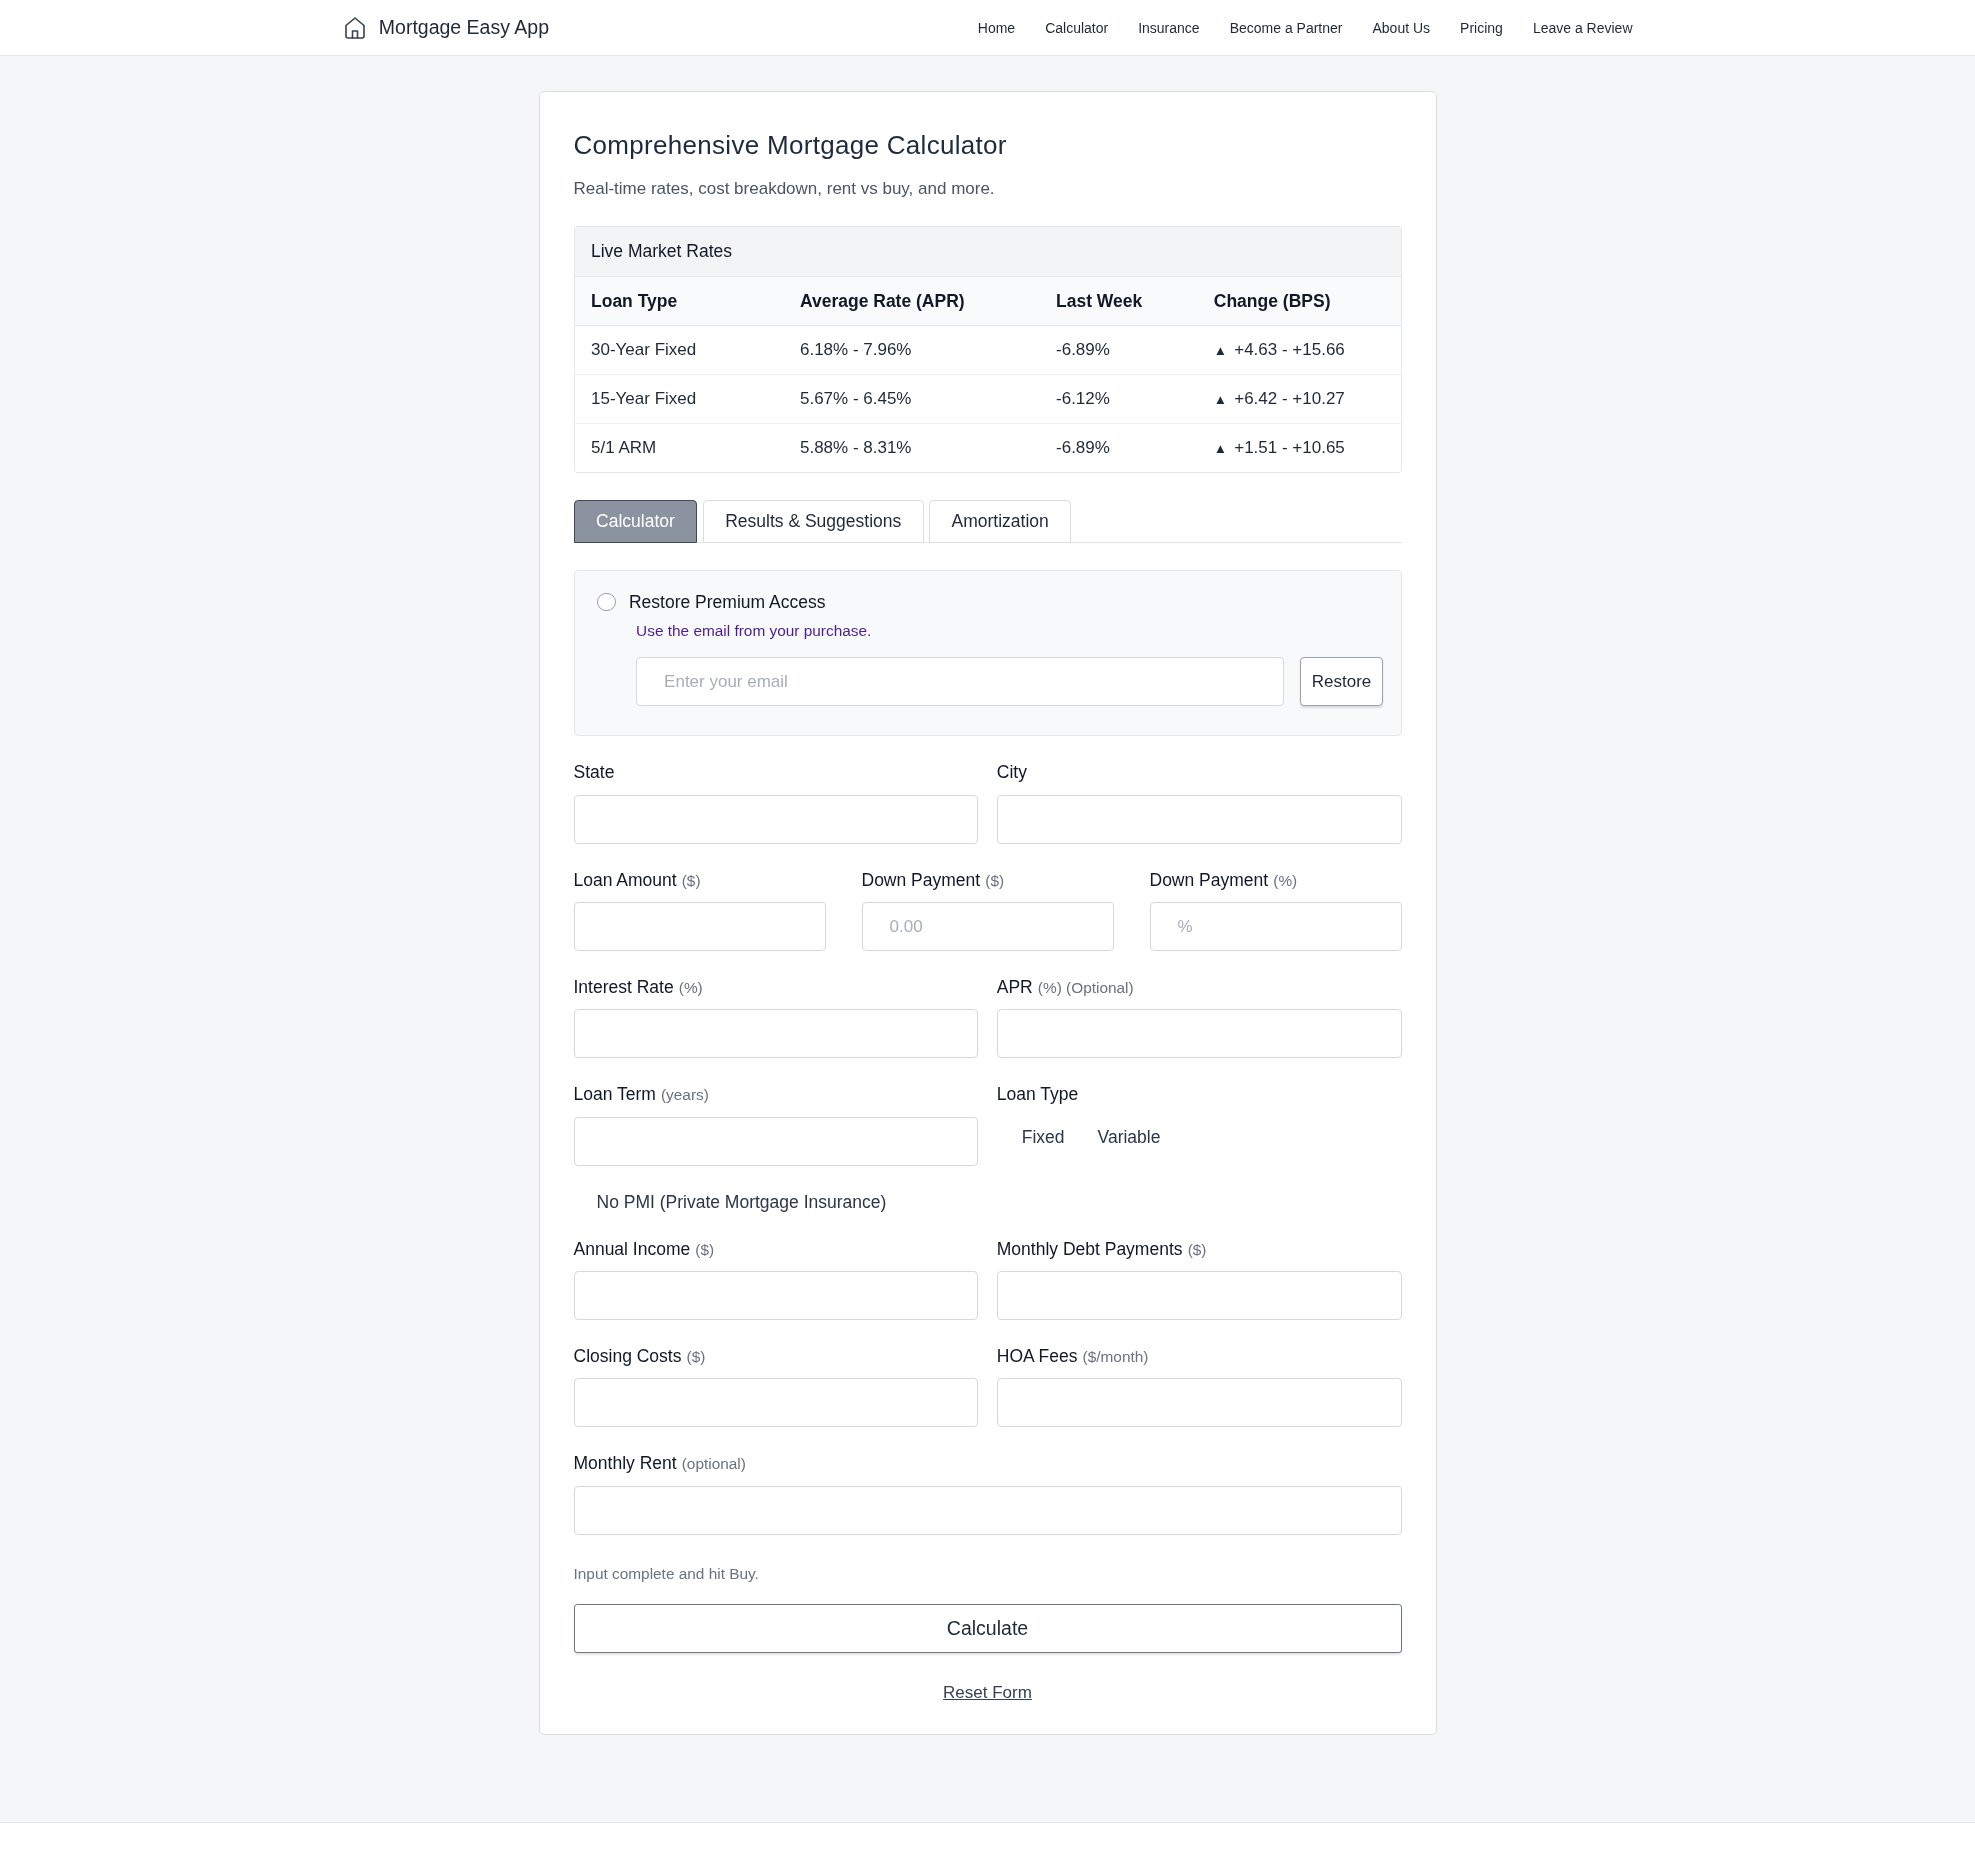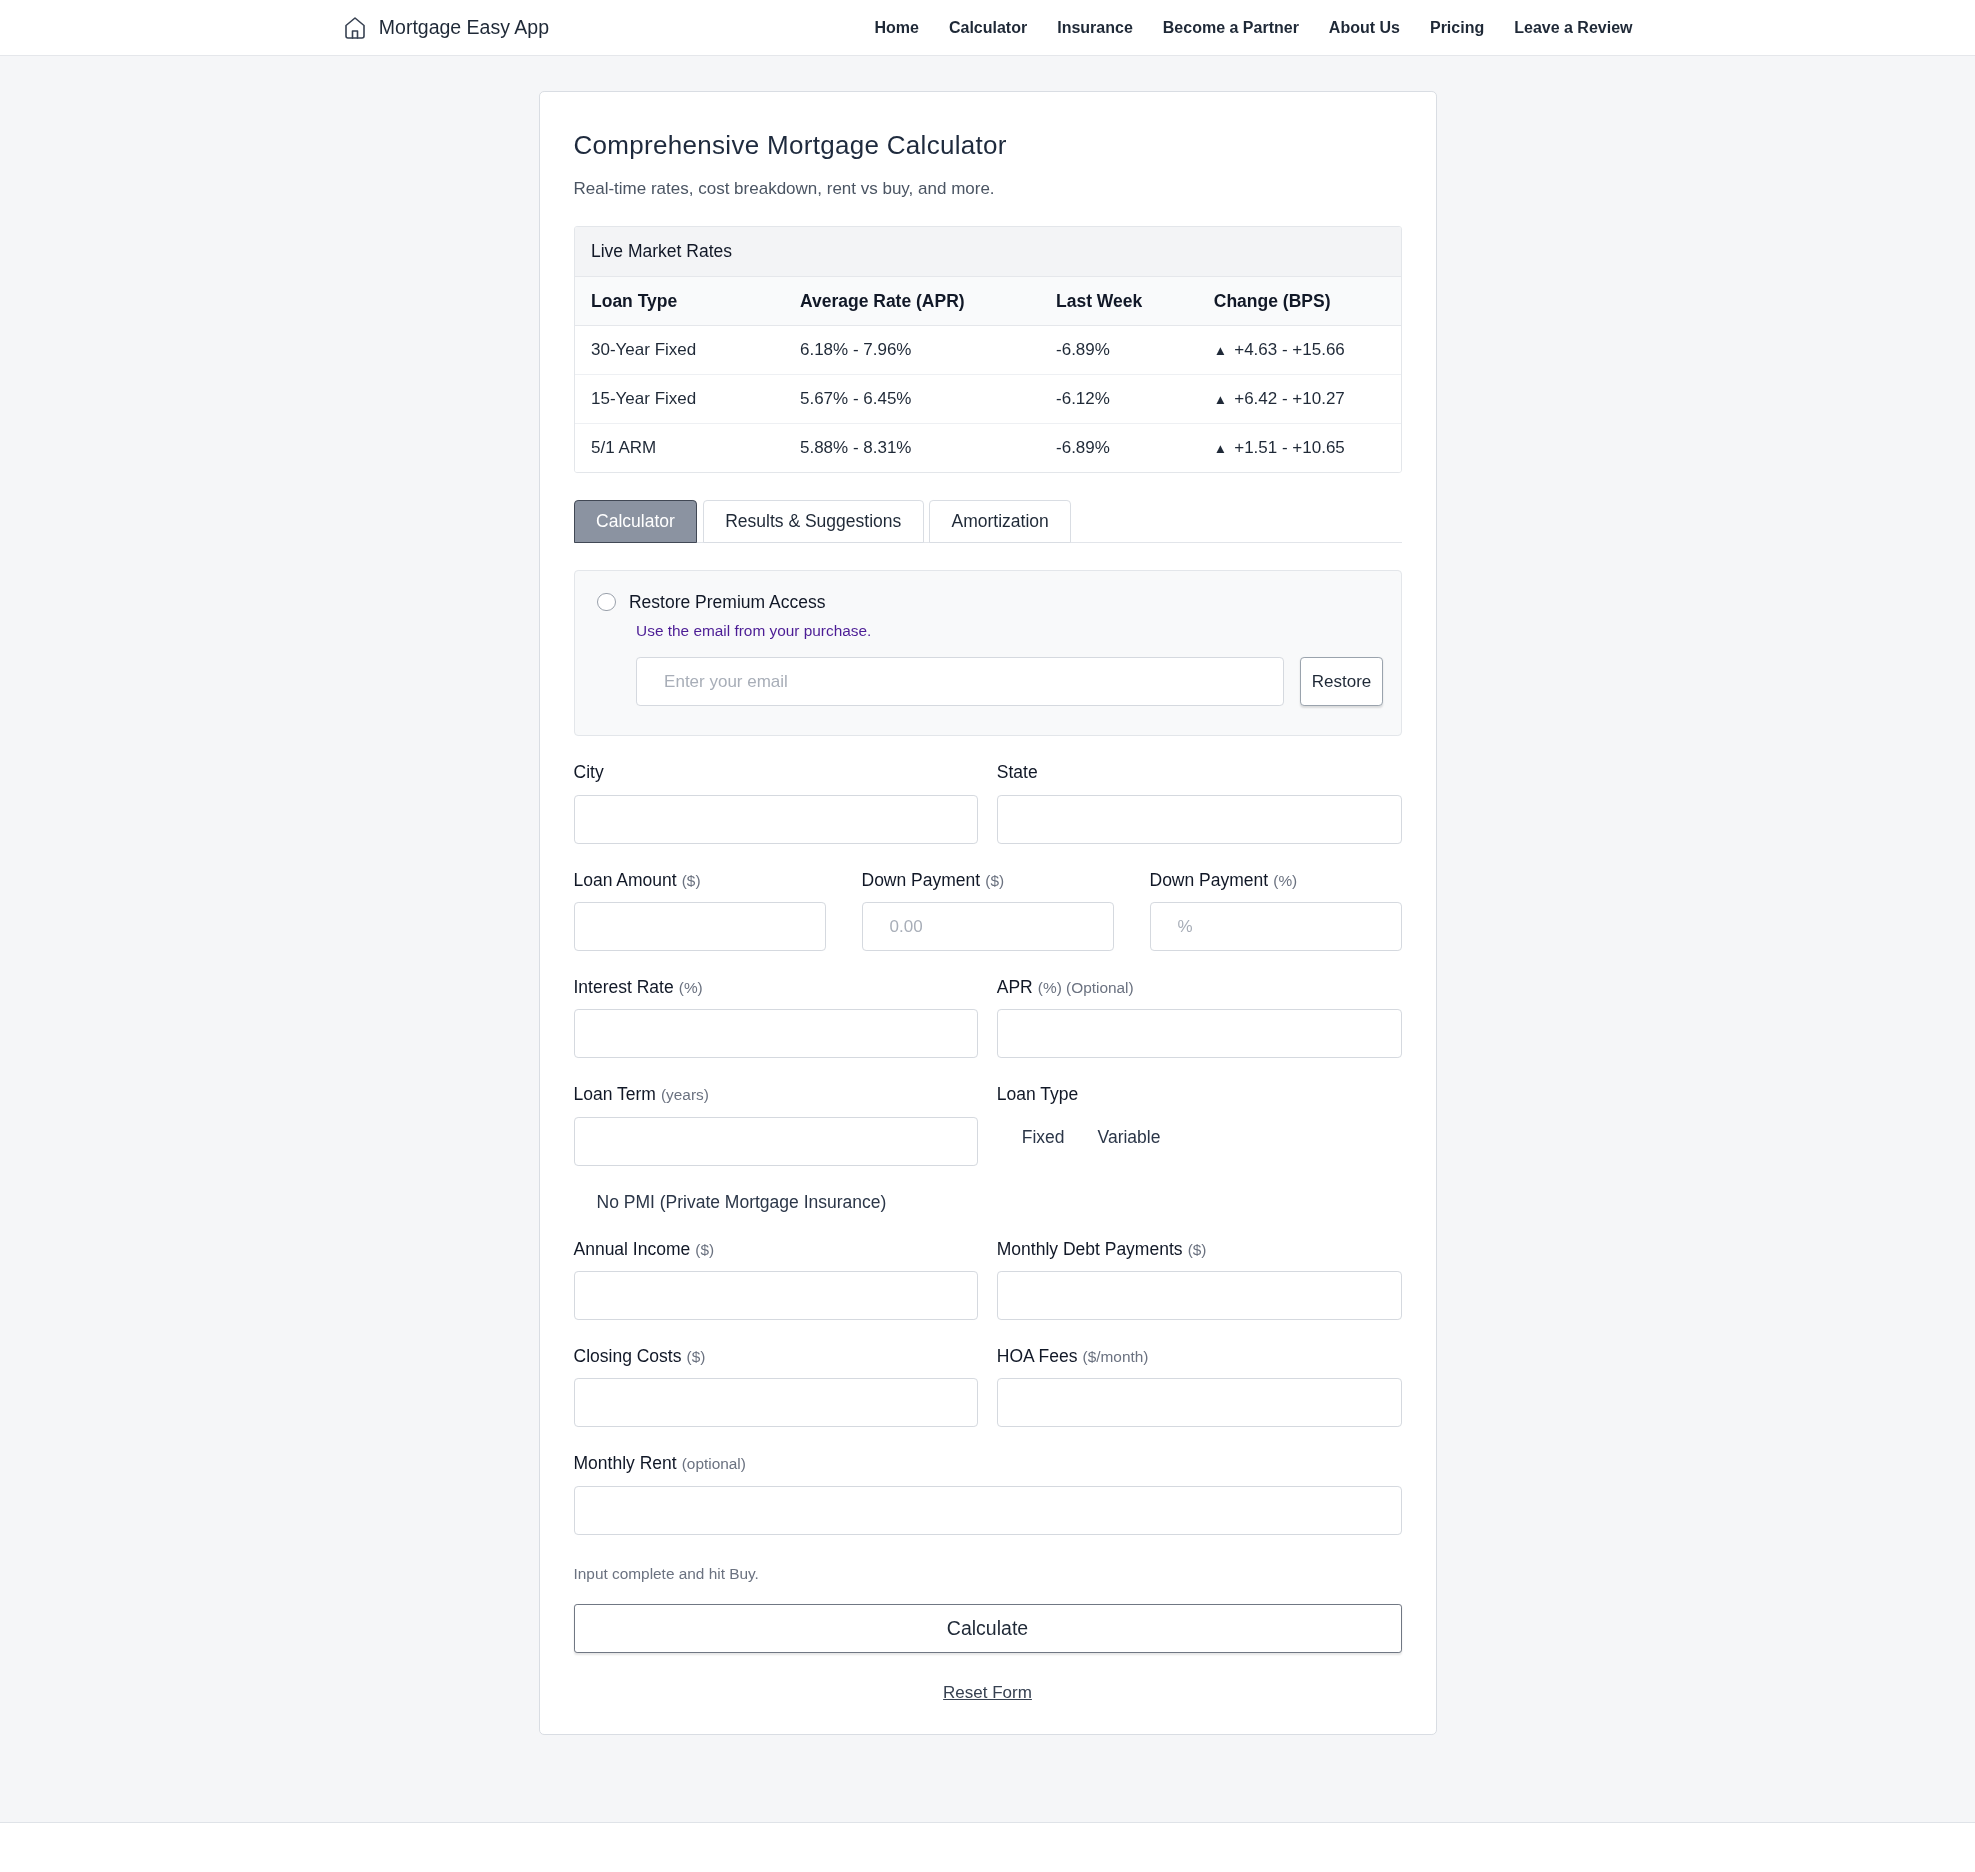--- a/index.html
+++ b/index.html
@@ -10,21 +10,21 @@
     -webkit-font-smoothing: antialiased;
   }
   a { text-decoration: none; color: inherit; }
 
   
   .topnav { background: #ffffff; border-bottom: 1px solid #e5e7eb; height: 56px; }
   .topnav-inner { width: 1290px; margin: 0 auto; height: 100%; display: flex; align-items: center; justify-content: space-between; }
   .brand { display: flex; align-items: center; gap: 12.3px; font-size: 19.5px; font-weight: 500; color: #1f2937; }
   .brand svg { width: 24px; height: 24px; stroke: #374151; }
   .nav-links { display: flex; align-items: center; gap: 30px; }
-  .nav-links a { font-size: 16px; color: #1f2937; font-weight: bold; }
+  .nav-links a { font-size: 14px; color: #1f2937; }
 
   
   .main { background: #f5f6f8; padding: 35px 0 87px 0; border-bottom: 1px solid #dfe3e8; }
   .card {
     width: 898px; margin: 0 auto; background: #ffffff;
     border: 1px solid #d9dde3; border-radius: 5.1px;
     padding: 38px 34px 31px 34px;
   }
   .card h1 { font-size: 26px; font-weight: 400; color: #1e2a3d; letter-spacing: 0.3px; }
   .card .subtitle { margin-top: 17.5px; font-size: 17px; color: #4b5563; }
@@ -167,27 +167,27 @@
       <div class="restore-row">
         <input type="text" placeholder="Enter your email" style="">
         <button class="btn-restore">Restore</button>
       </div>
     </div>
 
     
     <div class="frow grid2">
       <div>
         <div class="flabel">
+            <span class="l">State</span>
+          </div>
+        <input type="text" style="">
+      </div>
+      <div>
+        <div class="flabel">
             <span class="l">City</span>
-          </div>
-        <input type="text" style="">
-      </div>
-      <div>
-        <div class="flabel">
-            <span class="l">State</span>
           </div>
         <input type="text" style="">
       </div>
     </div>
 
     
     <div class="frow grid3">
       <div>
         <div class="flabel">
             <span class="l">Loan Amount</span>

